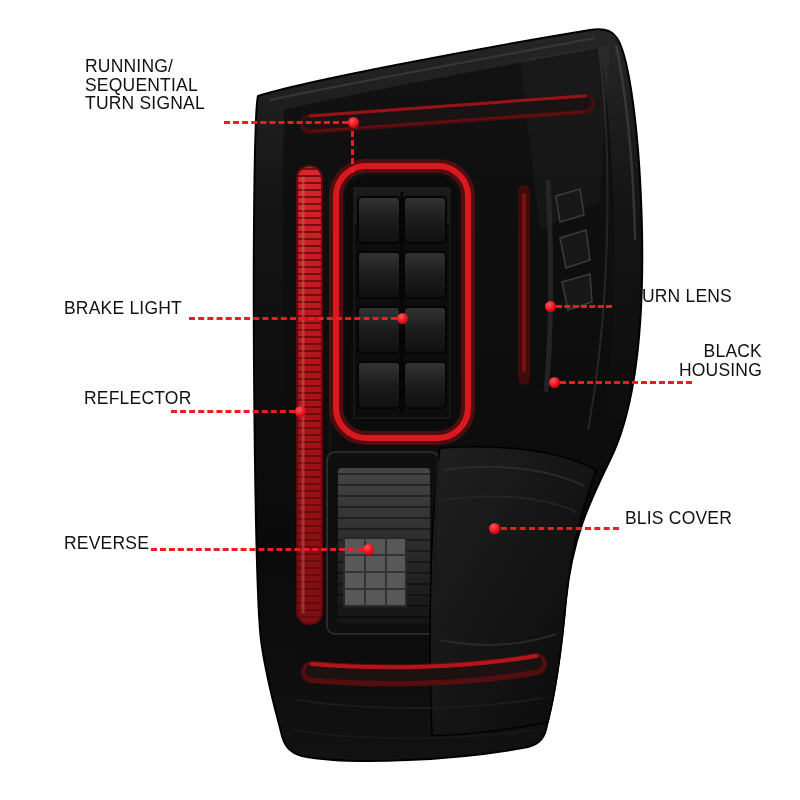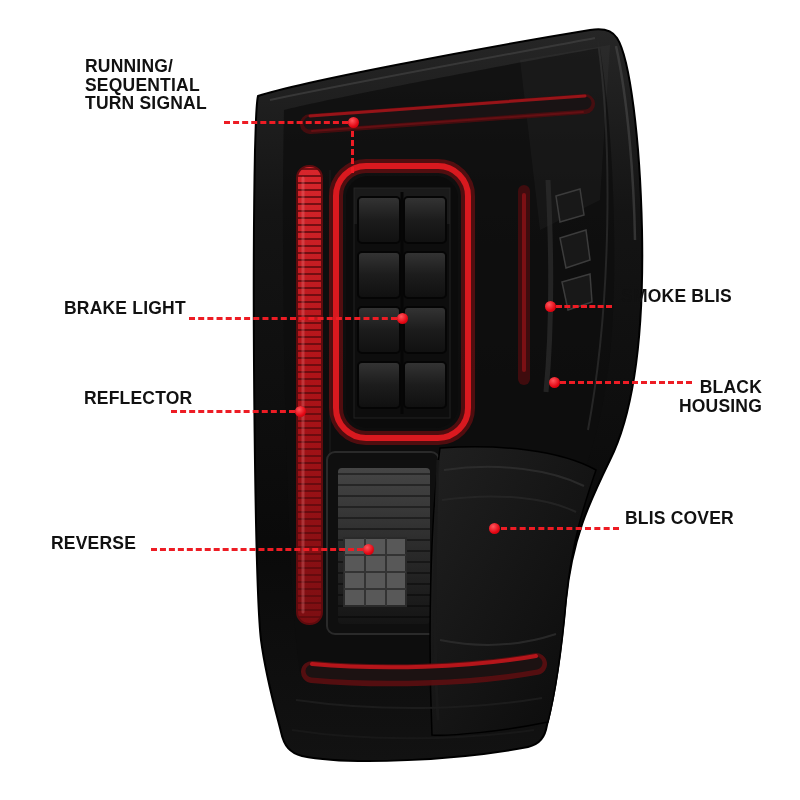--- a/index.html
+++ b/index.html
@@ -7,21 +7,21 @@
     --dot-red:#e30613;
     --text:#111111;
     --bg:#ffffff;
   }
   *{box-sizing:border-box;}
   body{margin:0;background:var(--bg);font-family:"Liberation Sans",sans-serif;}
   .stage{position:relative;width:800px;height:800px;background:var(--bg);overflow:hidden;}
   .svg-wrap{position:absolute;left:0;top:0;width:800px;height:800px;}
   .callout-label{
     position:absolute;
-    font-weight:700;
+    font-weight:400;
     font-size:17.5px;
     line-height:1.07;
     letter-spacing:.2px;
     color:var(--text);
     white-space:pre-line;
   }
   .align-right{text-align:right;}
   .leader-h{position:absolute;height:0;border-top:3px dashed var(--leader-red);}
   .leader-v{position:absolute;width:0;border-left:3px dashed var(--leader-red);}
   .dot{
@@ -196,33 +196,33 @@
     <div class="dot" style="left:397px;top:313px;"></div>
   </div>
 
   <div>
     <div class="callout-label" style="left:84px;top:389px;">REFLECTOR</div>
     <div class="leader-h" style="left:171px;top:410px;width:124px;"></div>
     <div class="dot" style="left:295px;top:406px;"></div>
   </div>
 
   <div>
-    <div class="callout-label" style="left:51px;top:534px;">REVERSE</div>
+    <div class="callout-label" style="left:64px;top:534px;">REVERSE</div>
     <div class="leader-h" style="left:151px;top:548px;width:212px;"></div>
     <div class="dot" style="left:363px;top:544px;"></div>
   </div>
 
   <div>
-    <div class="callout-label align-right" style="left:612px;top:287px;width:120px;">SMOKE BLIS</div>
+    <div class="callout-label align-right" style="left:612px;top:287px;width:120px;">TURN LENS</div>
     <div class="leader-h" style="left:556px;top:305px;width:56px;"></div>
     <div class="dot" style="left:545px;top:301px;"></div>
   </div>
 
   <div>
-    <div class="callout-label align-right" style="left:672px;top:342px;width:90px;margin-top:36px;">BLACK
+    <div class="callout-label align-right" style="left:672px;top:342px;width:90px;">BLACK
 HOUSING</div>
     <div class="leader-h" style="left:560px;top:381px;width:132px;"></div>
     <div class="dot" style="left:549px;top:377px;"></div>
   </div>
 
   <div>
     <div class="callout-label" style="left:625px;top:509px;">BLIS COVER</div>
     <div class="leader-h" style="left:501px;top:527px;width:118px;"></div>
     <div class="dot" style="left:489px;top:523px;"></div>
   </div>

